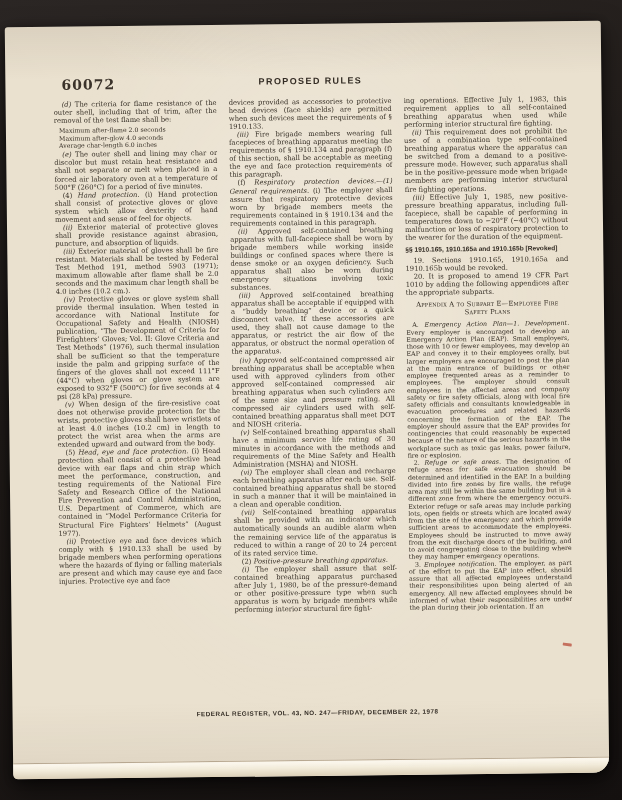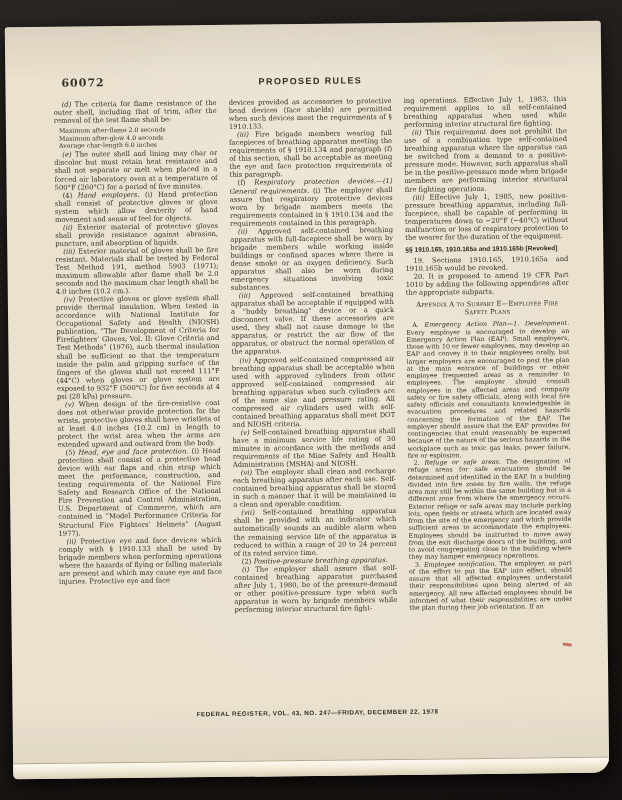--- a/index.html
+++ b/index.html
@@ -30,21 +30,21 @@
   .red-mark{
     position:absolute;right:36px;top:622px;width:9px;height:2.5px;
     background:#b84a38;opacity:.75;transform:rotate(8deg);border-radius:1px;
   }
   .content{
     position:absolute;left:48px;right:34px;top:50px;color:#352e25;
   }
   .head{position:relative;height:14px;margin-bottom:10px;}
   .page-num{
     position:absolute;left:8px;top:0;
-    font-weight:bold;font-size:11px;letter-spacing:1px;color:#3a322a;
+    font-weight:bold;font-size:14px;letter-spacing:1px;color:#3a322a;
   }
   .head-title{
     position:absolute;left:0;right:0;top:2px;text-align:center;
     font-family:"Liberation Sans",sans-serif;font-weight:700;
     font-size:9px;letter-spacing:1.4px;color:#332c24;
   }
   .cols{display:flex;gap:12px;height:602px;overflow:hidden;text-align:justify;}
   .col{flex:0 0 163px;width:163px;font-size:6.8px;line-height:8.05px;overflow:hidden;}
   .para{margin:0;text-indent:8px;}
   .para.cont{text-indent:0;}
@@ -81,21 +81,21 @@
     <div class="cols">
 
       <div class="col">
         <p class="para"><span></span><em>(d)</em><span> The criteria for flame resistance of the outer shell, including that of trim, after the removal of the test flame shall be:</span></p>
         <div class="spec">
           <div class="spec-line">Maximum after-flame 2.0 seconds</div>
           <div class="spec-line">Maximum after-glow 4.0 seconds</div>
           <div class="spec-line">Average char-length 6.0 inches</div>
         </div>
         <p class="para"><span></span><em>(e)</em><span> The outer shell and lining may char or discolor but must retain heat resistance and shall not separate or melt when placed in a forced air laboratory oven at a temperature of 500°F (260°C) for a period of five minutes.</span></p>
-        <p class="para"><span>(4) </span><em>Hand employers.</em><span> (i) Hand protection shall consist of protective gloves or glove system which allow dexterity of hand movement and sense of feel for objects.</span></p>
+        <p class="para"><span>(4) </span><em>Hand protection.</em><span> (i) Hand protection shall consist of protective gloves or glove system which allow dexterity of hand movement and sense of feel for objects.</span></p>
         <p class="para"><span></span><em>(ii)</em><span> Exterior material of protective gloves shall provide resistance against abrasion, puncture, and absorption of liquids.</span></p>
         <p class="para"><span></span><em>(iii)</em><span> Exterior material of gloves shall be fire resistant. Materials shall be tested by Federal Test Method 191, method 5903 (1971); maximum allowable after flame shall be 2.0 seconds and the maximum char length shall be 4.0 inches (10.2 cm.).</span></p>
         <p class="para"><span></span><em>(iv)</em><span> Protective gloves or glove system shall provide thermal insulation. When tested in accordance with National Institute for Occupational Safety and Health (NIOSH) publication, “The Development of Criteria for Firefighters’ Gloves; Vol. II: Glove Criteria and Test Methods” (1976), such thermal insulation shall be sufficient so that the temperature inside the palm and gripping surface of the fingers of the gloves shall not exceed 111°F (44°C) when gloves or glove system are exposed to 932°F (500°C) for five seconds at 4 psi (28 kPa) pressure.</span></p>
         <p class="para"><span></span><em>(v)</em><span> When design of the fire-resistive coat does not otherwise provide protection for the wrists, protective gloves shall have wristlets of at least 4.0 inches (10.2 cm) in length to protect the wrist area when the arms are extended upward and outward from the body.</span></p>
         <p class="para"><span>(5) </span><em>Head, eye and face protection.</em><span> (i) Head protection shall consist of a protective head device with ear flaps and chin strap which meet the performance, construction, and testing requirements of the National Fire Safety and Research Office of the National Fire Prevention and Control Administration, U.S. Department of Commerce, which are contained in “Model Performance Criteria for Structural Fire Fighters’ Helmets” (August 1977).</span></p>
         <p class="para"><span></span><em>(ii)</em><span> Protective eye and face devices which comply with § 1910.133 shall be used by brigade members when performing operations where the hazards of flying or falling materials are present and which may cause eye and face injuries. Protective eye and face</span></p>
       </div>
 
       <div class="col">
         <p class="para cont"><span></span><em></em><span>devices provided as accessories to protective head devices (face shields) are permitted when such devices meet the requirements of § 1910.133.</span></p>

